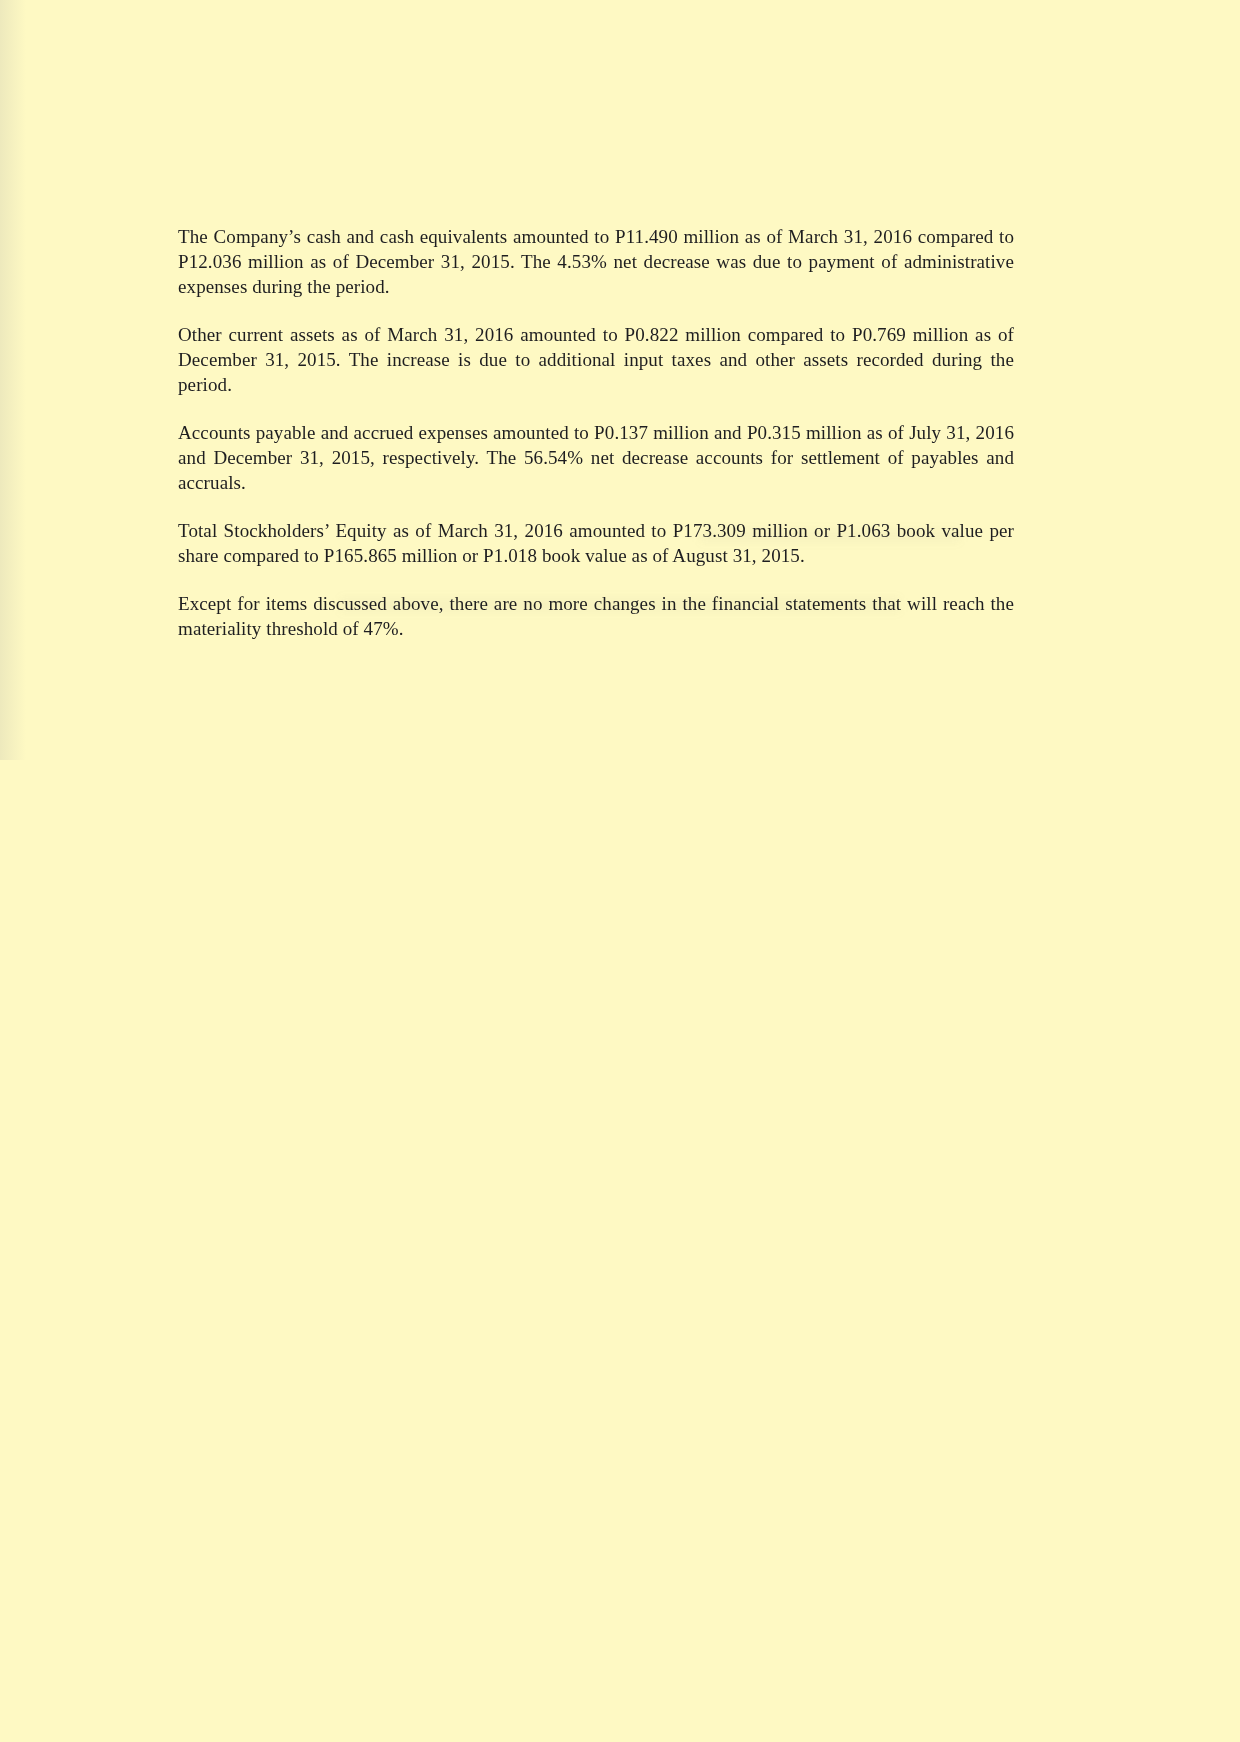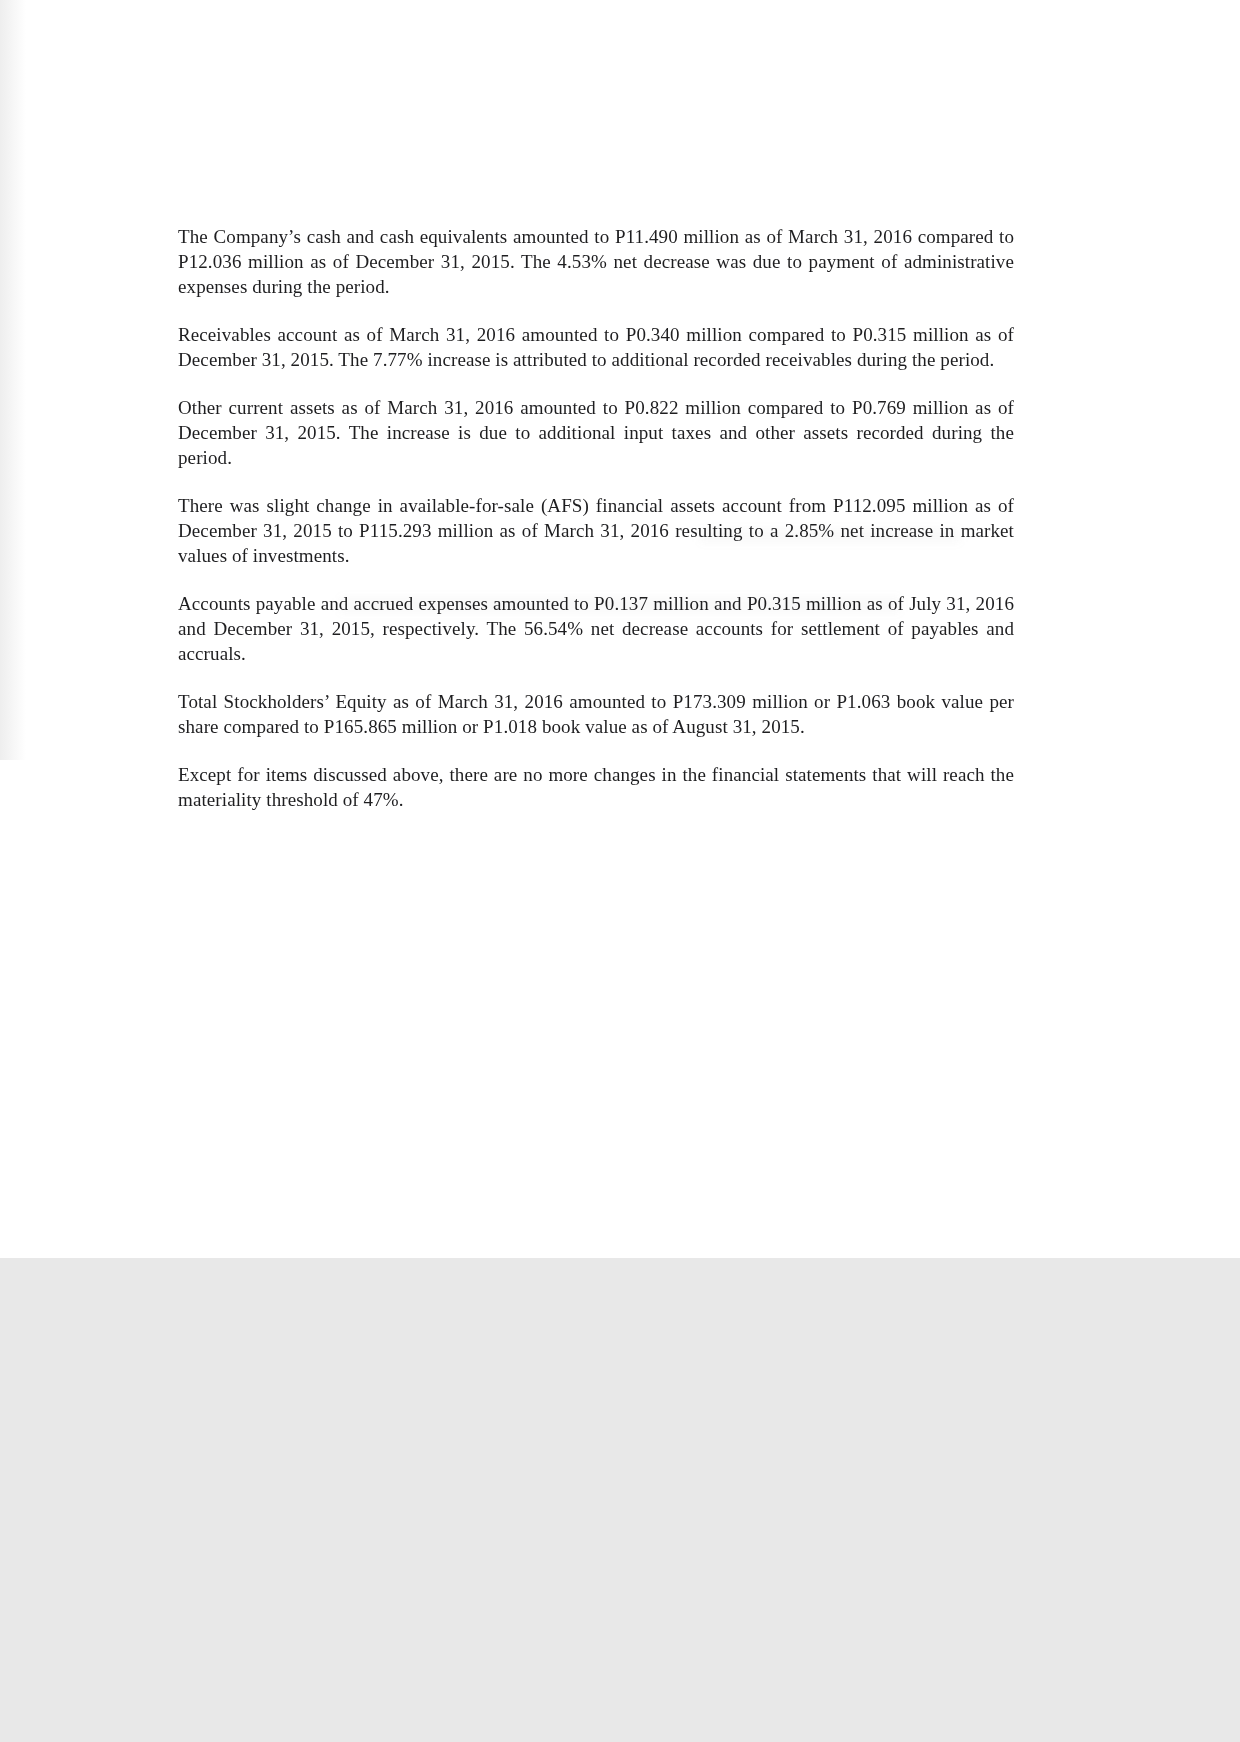--- a/index.html
+++ b/index.html
@@ -4,23 +4,23 @@
 <style>
   html, body {
     margin: 0;
     padding: 0;
     background: #e8e8e8;
     font-family: "Liberation Serif", "DejaVu Serif", serif;
   }
   .page {
     position: relative;
     width: 1240px;
-    height: 1258px;
+    height: 1742px;
     margin: 0 auto;
-    background: #ffffff;
+    background: #fef9c3;
     overflow: hidden;
   }
   
   .scan-edge {
     position: absolute;
     left: 0;
     top: 0;
     width: 26px;
     height: 760px;
     background: linear-gradient(to right, rgba(160,160,160,0.18), rgba(160,160,160,0));
@@ -64,20 +64,18 @@
 </head>
 <body>
 
 <div class="page">
   <div class="scan-edge"></div>
   <div class="scan-smudge-1"></div>
   <div class="scan-smudge-2"></div>
 
   <div class="content">
     <p class="para">The Company’s cash and cash equivalents amounted to P11.490 million as of March 31, 2016 compared to P12.036 million as of December 31, 2015. The 4.53% net decrease was due to payment of administrative expenses during the period.</p>
-    <p class="para">Receivables account as of March 31, 2016 amounted to P0.340 million compared to P0.315 million as of December 31, 2015. The 7.77% increase is attributed to additional recorded receivables during the period.</p>
     <p class="para">Other current assets as of March 31, 2016 amounted to P0.822 million compared to P0.769 million as of December 31, 2015.  The increase is due to additional input taxes and other assets recorded during the period.</p>
-    <p class="para">There was slight change in available-for-sale (AFS) financial assets account from P112.095 million as of December 31, 2015 to P115.293 million as of March 31, 2016 resulting to a 2.85% net increase in market values of investments.</p>
     <p class="para">Accounts payable and accrued expenses amounted to P0.137 million and P0.315 million as of July 31, 2016 and December 31, 2015, respectively. The 56.54% net decrease accounts for settlement of payables and accruals.</p>
     <p class="para">Total Stockholders’ Equity as of March 31, 2016 amounted to P173.309 million or P1.063 book value per share compared to P165.865 million or P1.018 book value as of August 31, 2015.</p>
     <p class="para">Except for items discussed above, there are no more changes in the financial statements that will reach the materiality threshold of 47%.</p>
   </div>
 </div>
 
 </body></html>

